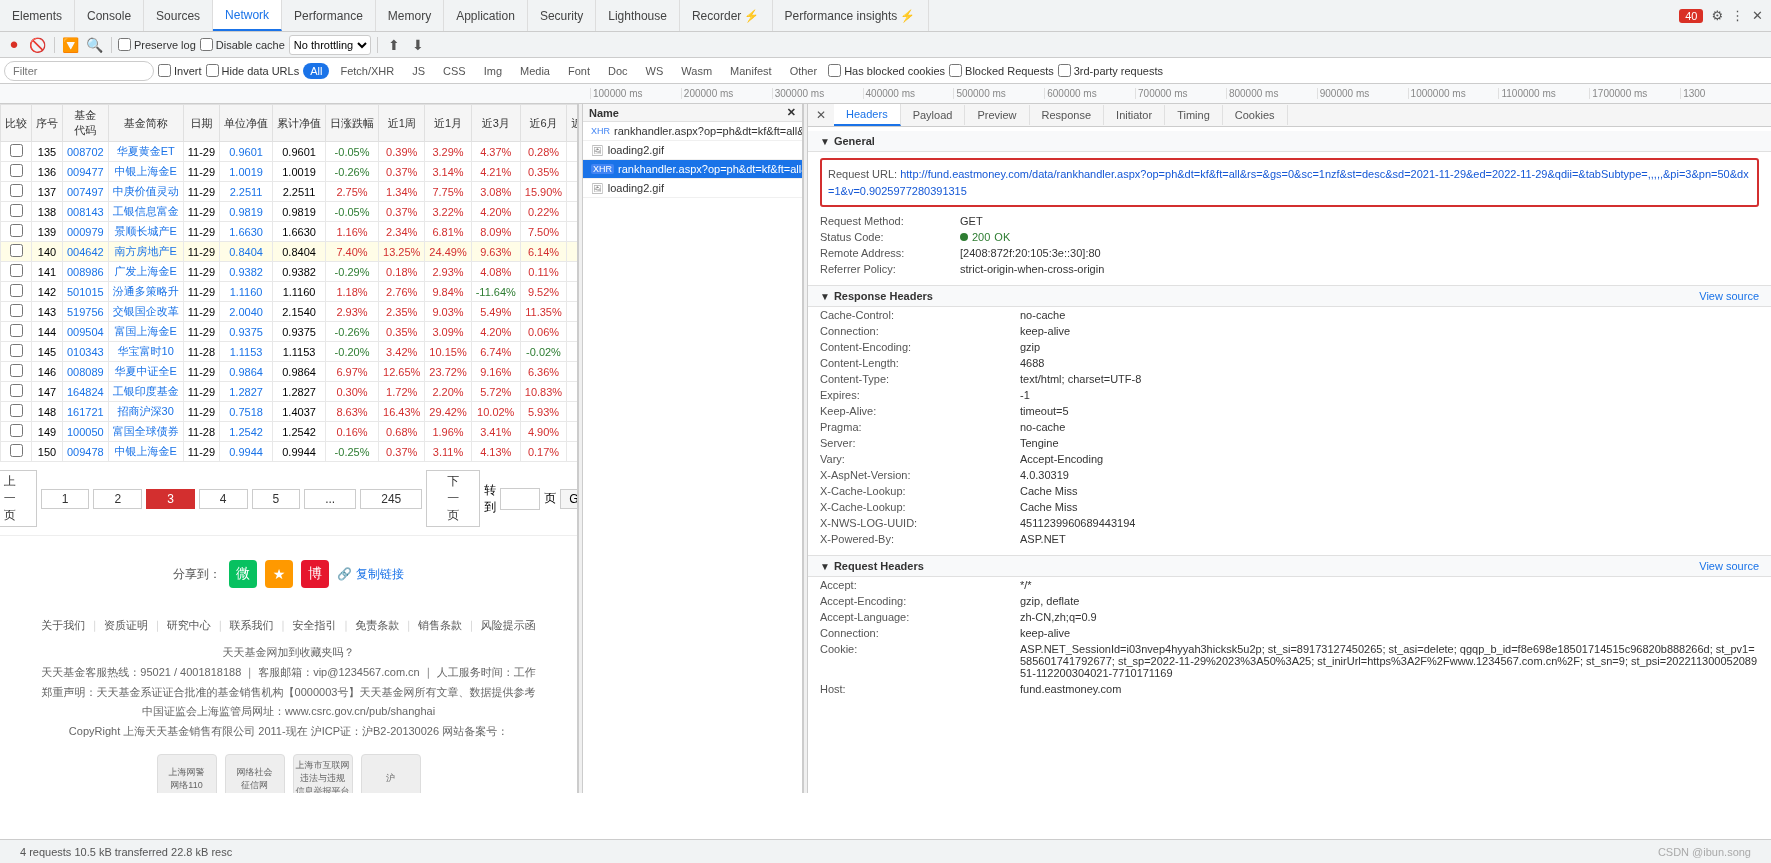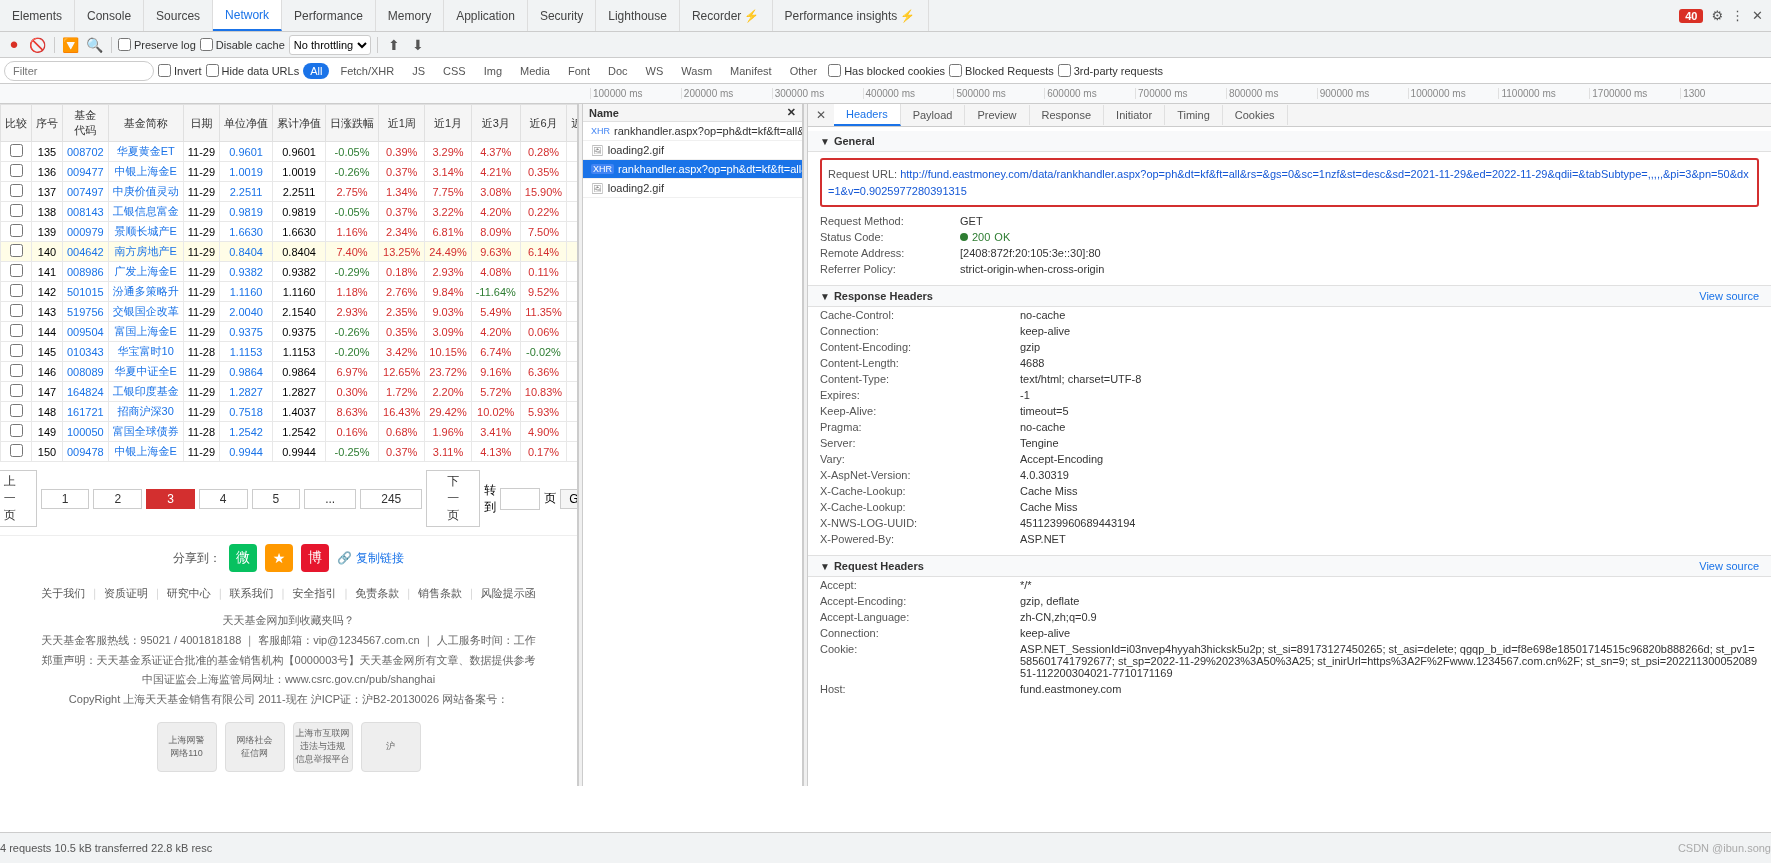--- a/index.html
+++ b/index.html
@@ -77,21 +77,21 @@
 
     
     .pagination { display: flex; align-items: center; justify-content: center; padding: 8px; gap: 4px; }
     .page-btn { padding: 2px 20px; border: 1px solid #ccc; background: #fff; cursor: pointer; font-size: 12px; color: #333; }
     .page-btn.active { background: #d32f2f; color: #fff; border-color: #d32f2f; }
     .page-goto { display: flex; align-items: center; gap: 4px; }
     .page-goto input { width: 40px; height: 22px; border: 1px solid #ccc; text-align: center; font-size: 12px; }
     .page-goto button { padding: 2px 8px; background: #f5f5f5; border: 1px solid #ccc; cursor: pointer; font-size: 12px; }
 
     
-    .share-bar { display: flex; align-items: center; justify-content: center; padding: 8px; gap: 8px; font-size: 12px; color: #555; border-top: 1px solid #eee; }
+    .share-bar { display: flex; align-items: center; justify-content: center; padding: 24px; gap: 8px; font-size: 12px; color: #555; border-top: 1px solid #eee; }
     .share-icon { width: 28px; height: 28px; border-radius: 4px; display: flex; align-items: center; justify-content: center; cursor: pointer; font-size: 14px; }
     .share-wechat { background: #07c160; color: #fff; }
     .share-star { background: #ff9900; color: #fff; }
     .share-weibo { background: #e6162d; color: #fff; }
     .share-link { display: flex; align-items: center; gap: 4px; cursor: pointer; color: #1a73e8; font-size: 12px; }
 
     
     .footer-disclaimer { padding: 8px; font-size: 11px; color: #888; line-height: 1.6; border-top: 1px solid #eee; }
     .footer-links { display: flex; flex-wrap: wrap; justify-content: center; gap: 4px; padding: 6px; font-size: 11px; }
     .footer-link { color: #555; cursor: pointer; }
@@ -119,21 +119,21 @@
     .section-header .toggle { font-size: 10px; }
     .request-url-box { margin: 6px 12px; border: 2px solid #d32f2f; border-radius: 3px; padding: 6px; font-size: 11px; background: #fff; word-break: break-all; line-height: 1.5; }
     .property-row { display: flex; align-items: baseline; padding: 2px 12px; font-size: 11px; }
     .property-name { color: #555; min-width: 140px; flex-shrink: 0; }
     .property-value { color: #333; word-break: break-all; }
     .status-ok { color: #2e7d32; }
     .section-title-row { display: flex; align-items: center; justify-content: space-between; padding: 4px 12px; font-size: 11px; font-weight: bold; color: #333; background: #f8f9fa; border-top: 1px solid #e0e0e0; border-bottom: 1px solid #e0e0e0; cursor: pointer; }
     .view-source-link { color: #1a73e8; cursor: pointer; font-weight: normal; font-size: 11px; }
 
     
-    .status-bar { height: 31px; background: #f1f3f4; border-top: 1px solid #ccc; display: flex; align-items: center; padding: 0 0; font-size: 11px; color: #555; gap: 16px; flex-shrink: 0; margin-top: 46px; }
+    .status-bar { height: 24px; background: #f1f3f4; border-top: 1px solid #ccc; display: flex; align-items: center; padding: 0 20px; font-size: 11px; color: #555; gap: 16px; flex-shrink: 0; margin-top: 46px; }
 
     
     ::-webkit-scrollbar { width: 8px; height: 8px; }
     ::-webkit-scrollbar-track { background: #f1f1f1; }
     ::-webkit-scrollbar-thumb { background: #c1c1c1; border-radius: 4px; }
 
     .vertical-divider { width: 5px; background: #f0f0f0; border-left: 1px solid #ccc; border-right: 1px solid #ccc; cursor: col-resize; flex-shrink: 0; }
   </style>
 </head>
 <body>
@@ -167,21 +167,21 @@
       <span>Lighthouse</span>
     </div>
   <div class="devtools-tab">
       <span>Recorder ⚡</span>
     </div>
   <div class="devtools-tab">
       <span>Performance insights ⚡</span>
     </div>
   <div class="devtools-tab-spacer"></div>
   <div class="devtools-tab-icons">
-    <span style="background:#d93025;color:#fff;padding:1px 6px;border-radius:3px;font-size:11px;font-weight:bold;">40</span>
+    <span style="background:#d93025;color:#fff;padding:1px 6px;border-radius:3px;font-size:11px;">40</span>
     <span>⚙</span>
     <span>⋮</span>
     <span>✕</span>
   </div>
 </div>
 
 <div class="network-toolbar">
   <button class="toolbar-btn record" title="">⏺</button>
   <button class="toolbar-btn">🚫</button>
   <div class="toolbar-sep"></div>

